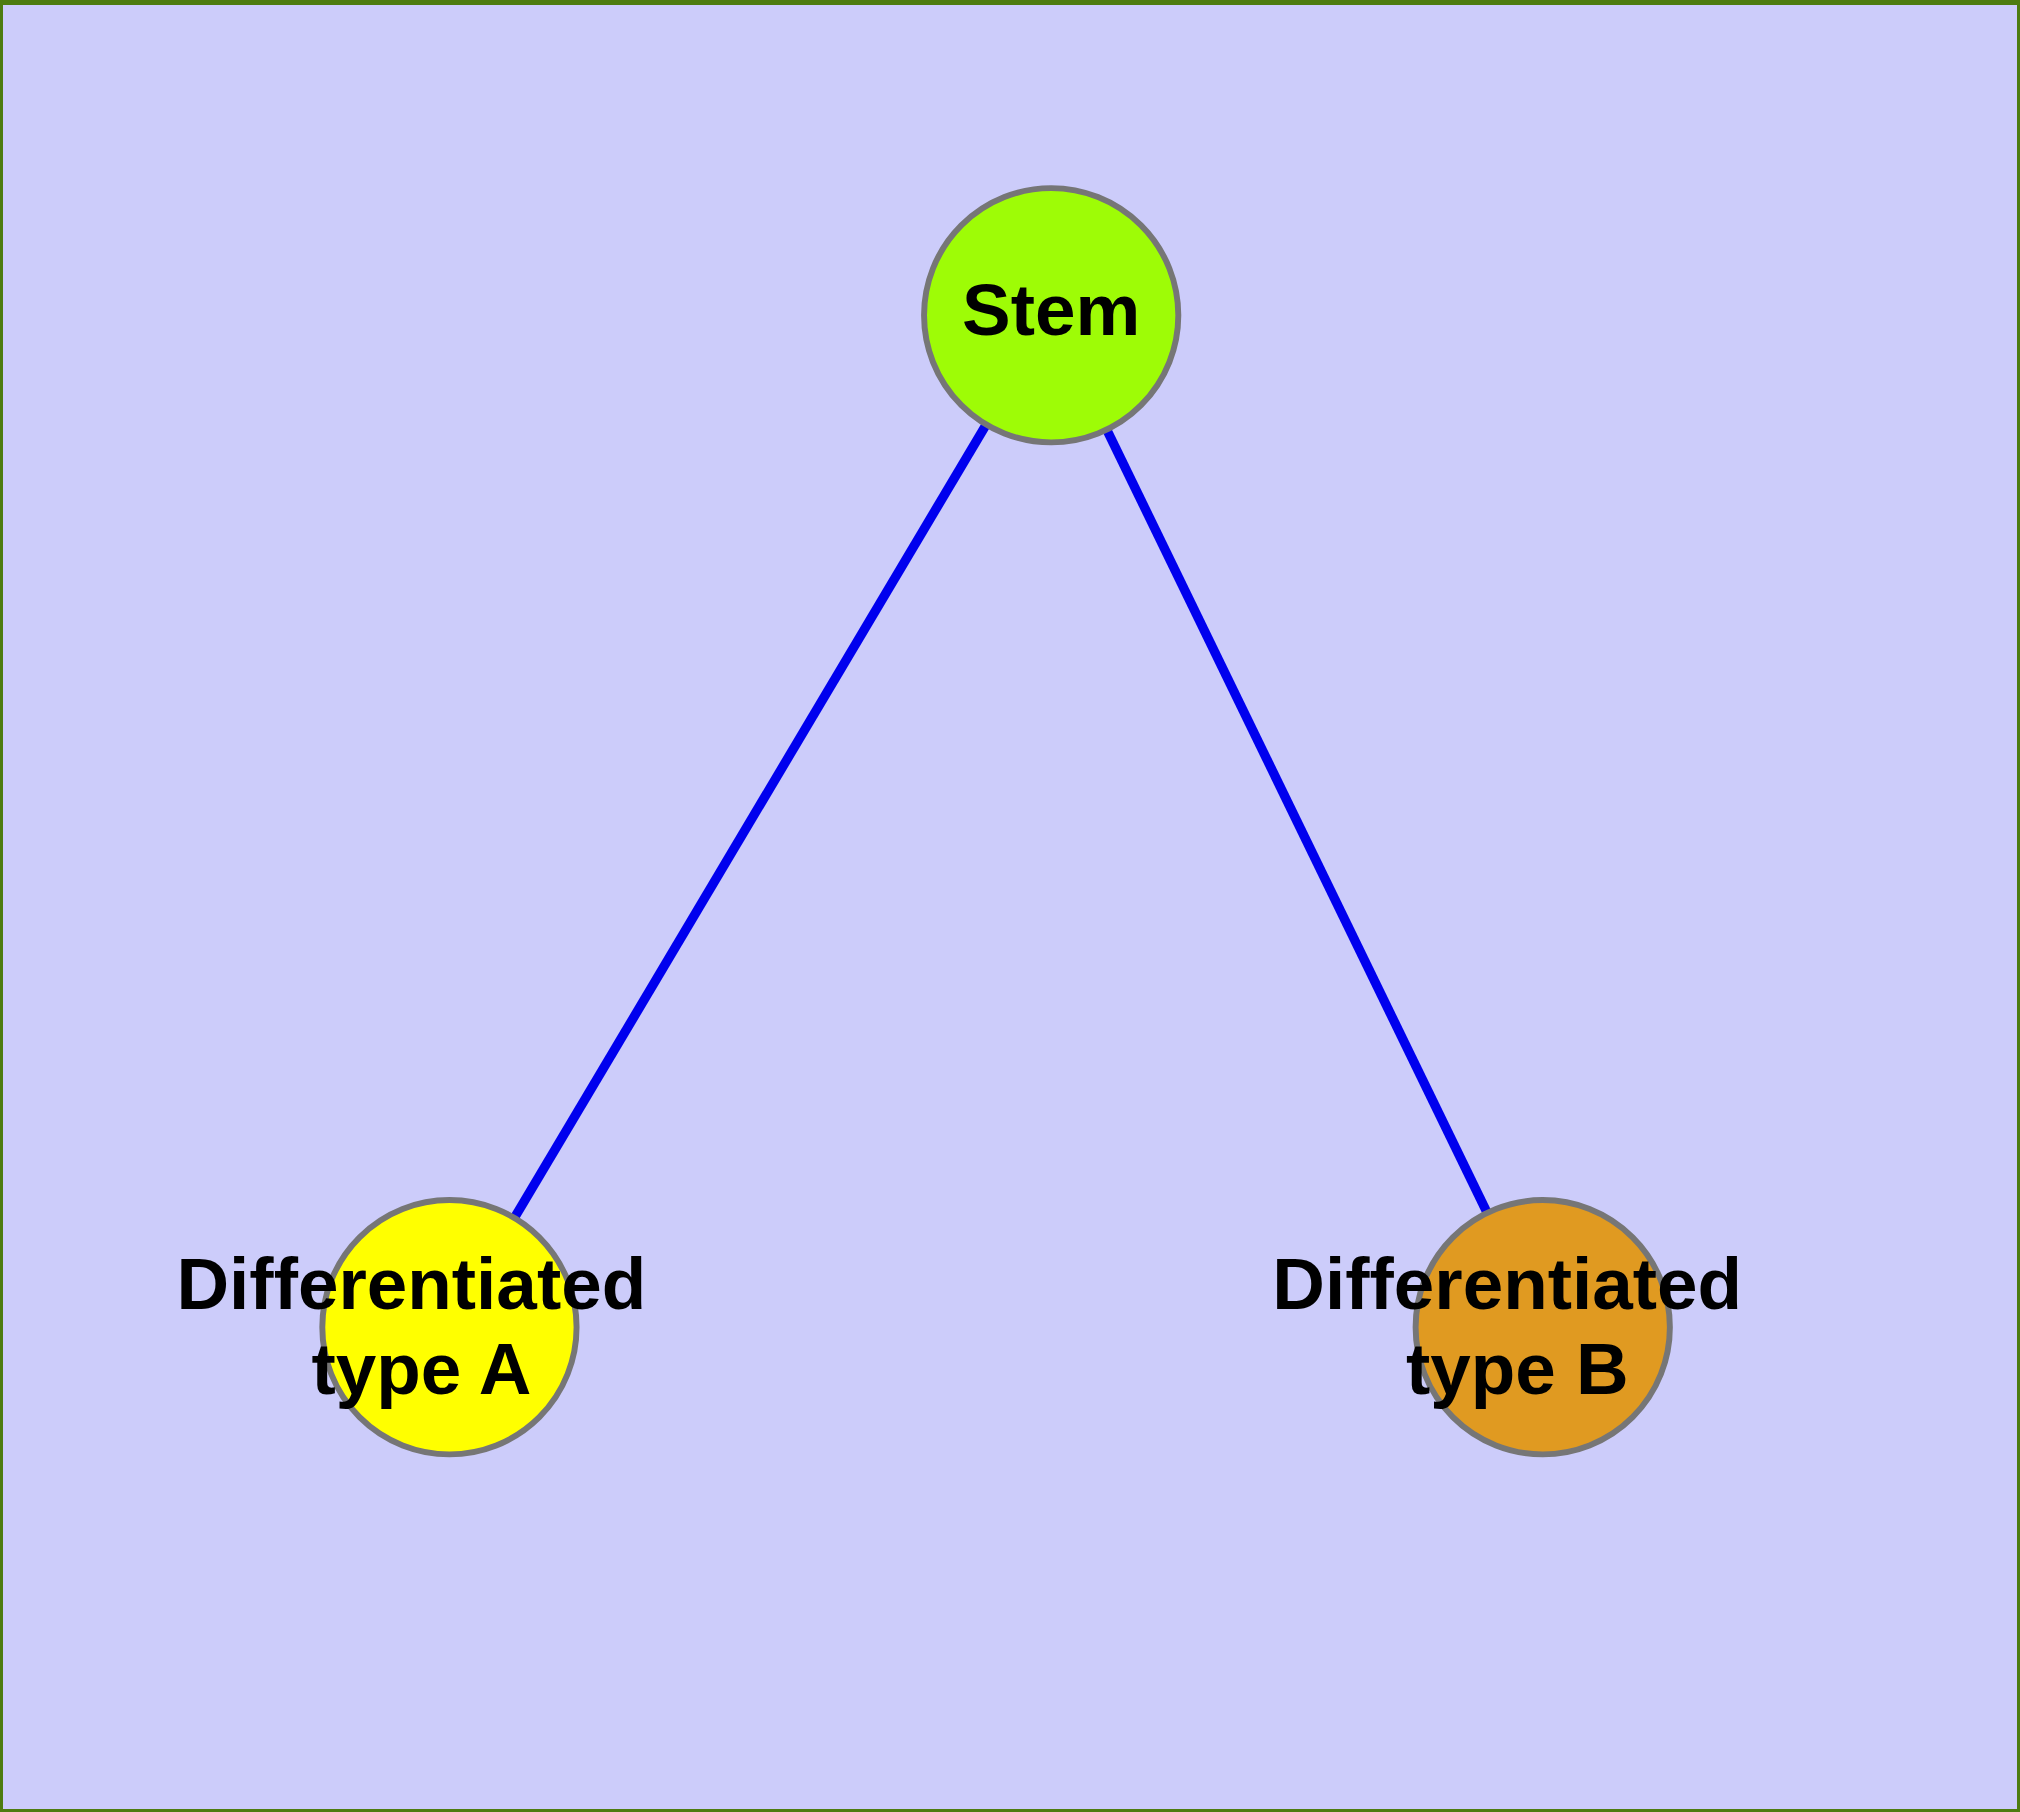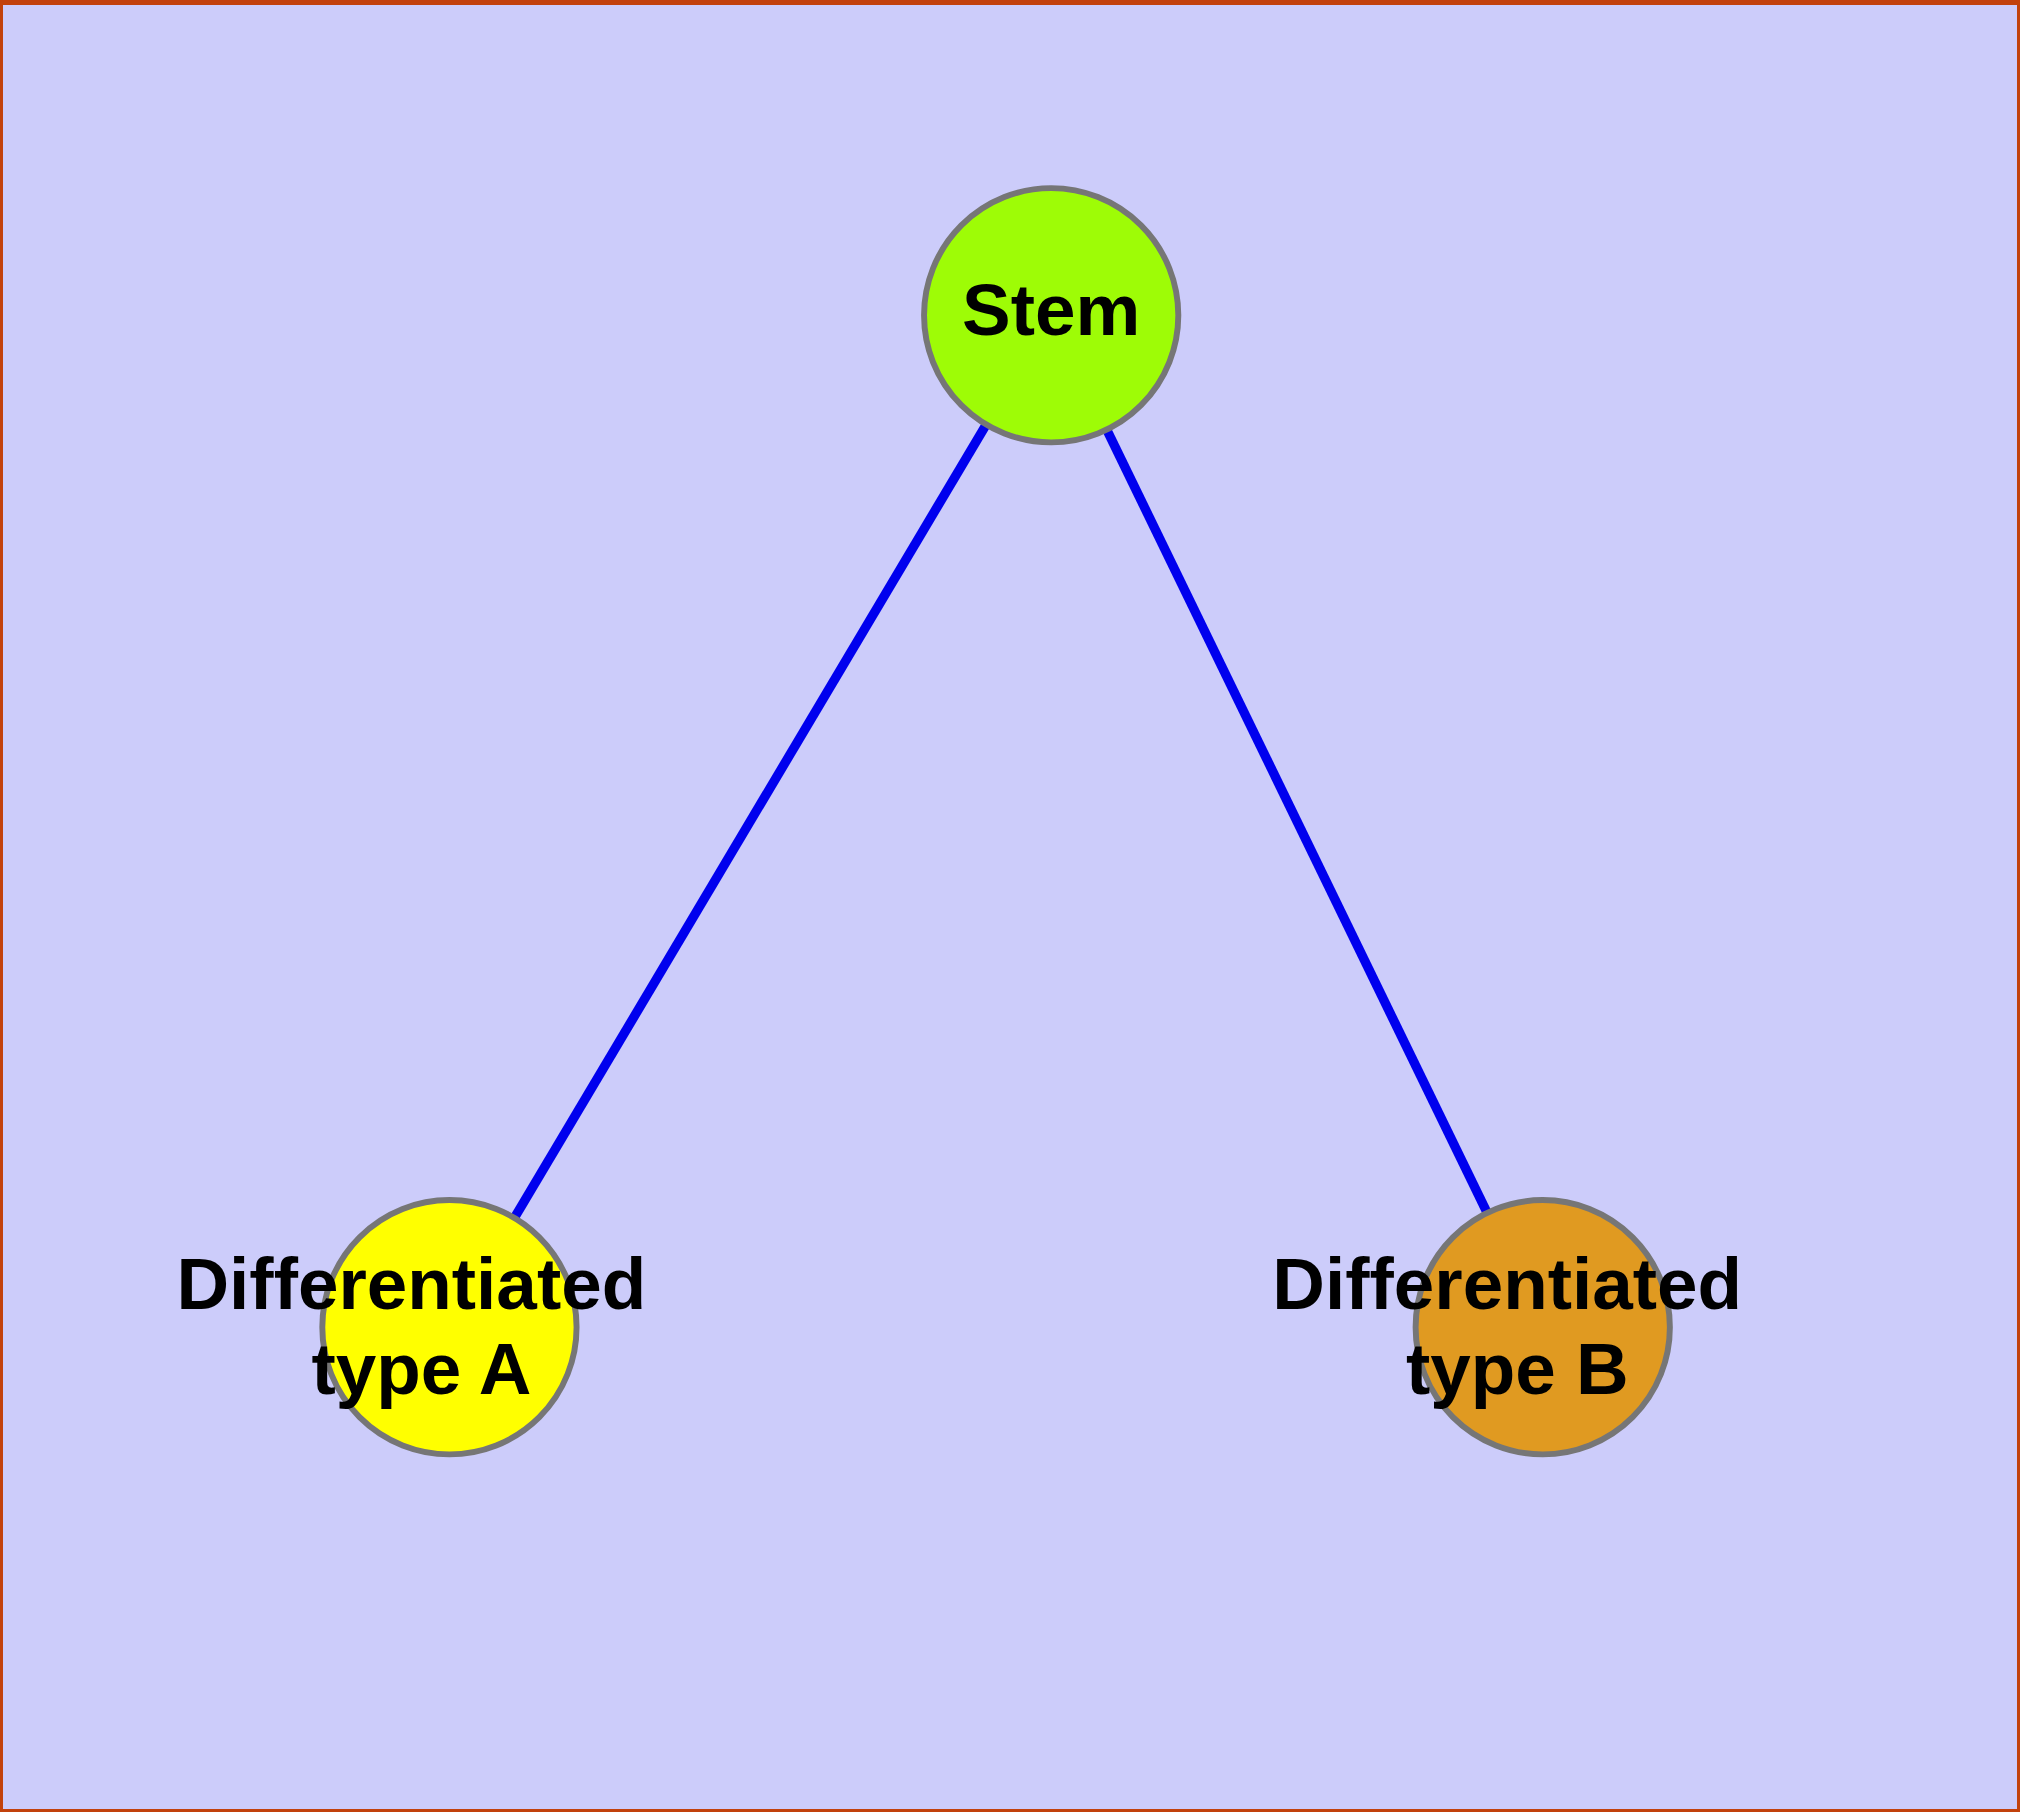--- a/index.html
+++ b/index.html
@@ -35,21 +35,21 @@
     font-weight: bold;
     fill: #000000;
     text-anchor: middle;
     dominant-baseline: middle;
     font-family: "Liberation Sans", "DejaVu Sans", sans-serif;
   }
 </style>
 </head>
 <body>
 
-<div id="canvas-root" style="width: 2021px; height: 1812px; background: #c2410c;">
+<div id="canvas-root" style="width: 2021px; height: 1812px; background: #4d7c0f;">
 
   <div id="graph-background" style="background: rgb(204, 204, 250);"></div>
 
   <svg id="graph-svg" viewBox="0 0 2384 2138" xmlns="http://www.w3.org/2000/svg">
 
     <g>
       <line x1="1240" y1="372" x2="530" y2="1566" stroke="#0000ee" stroke-width="11" stroke-linecap="butt"></line>
       <line x1="1240" y1="372" x2="1820" y2="1566" stroke="#0000ee" stroke-width="11" stroke-linecap="butt"></line>
     </g>
 

